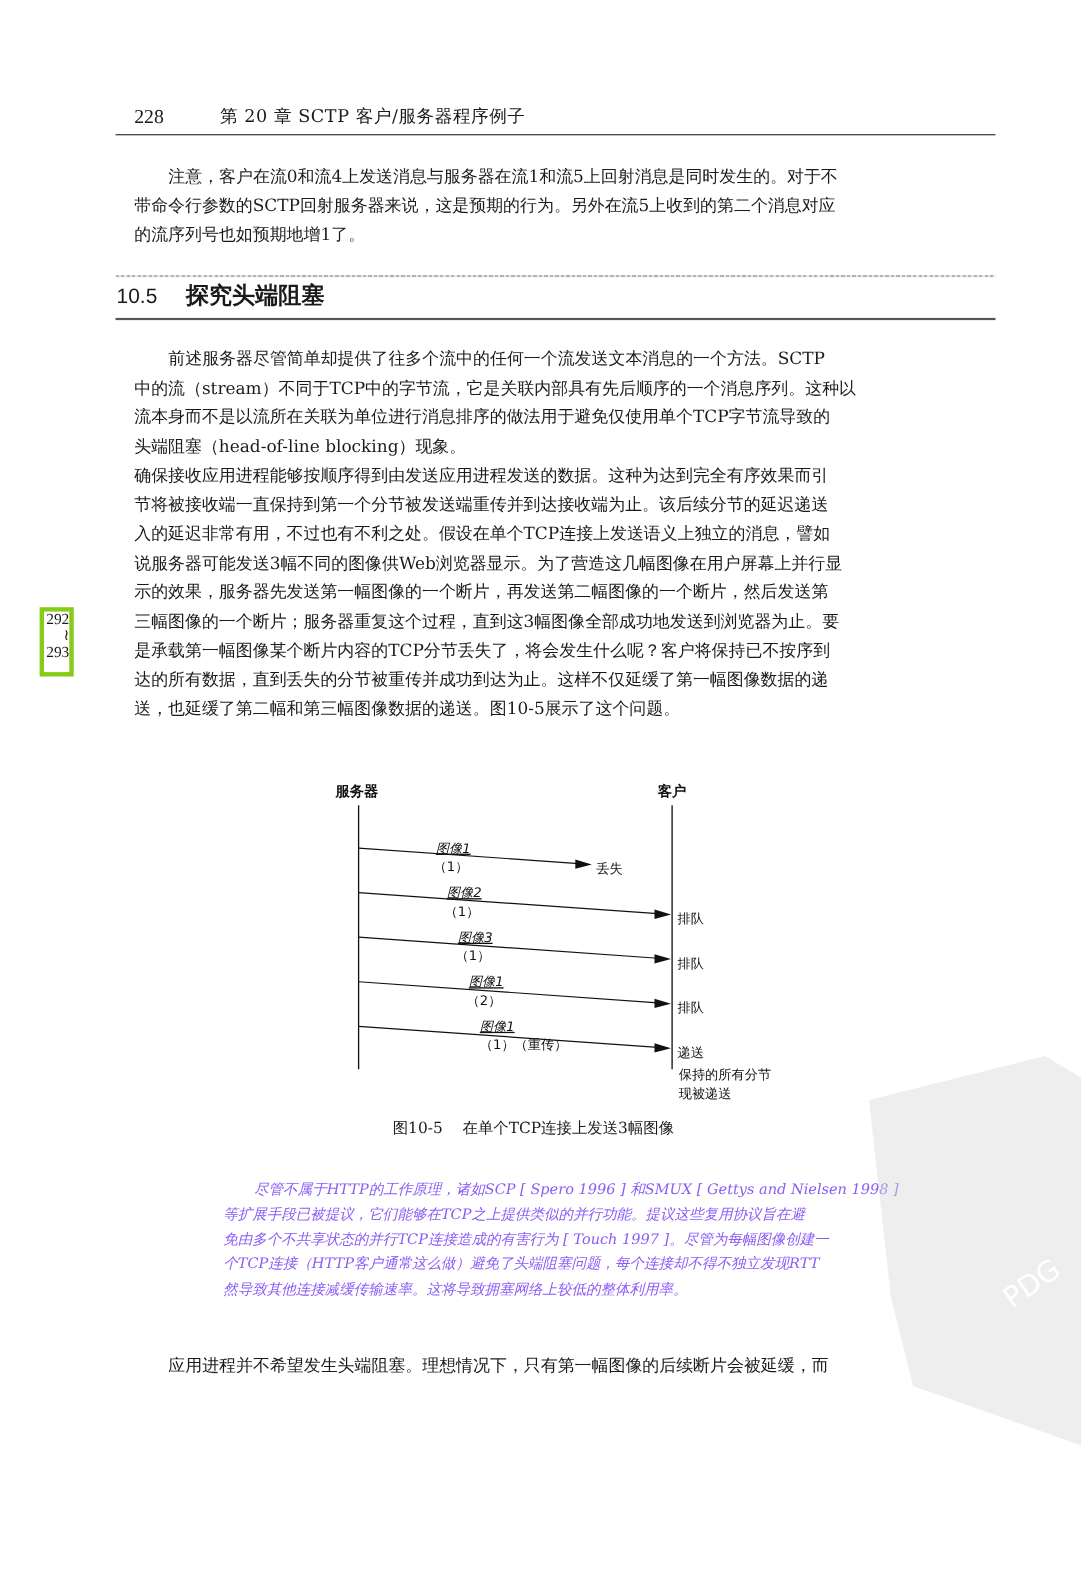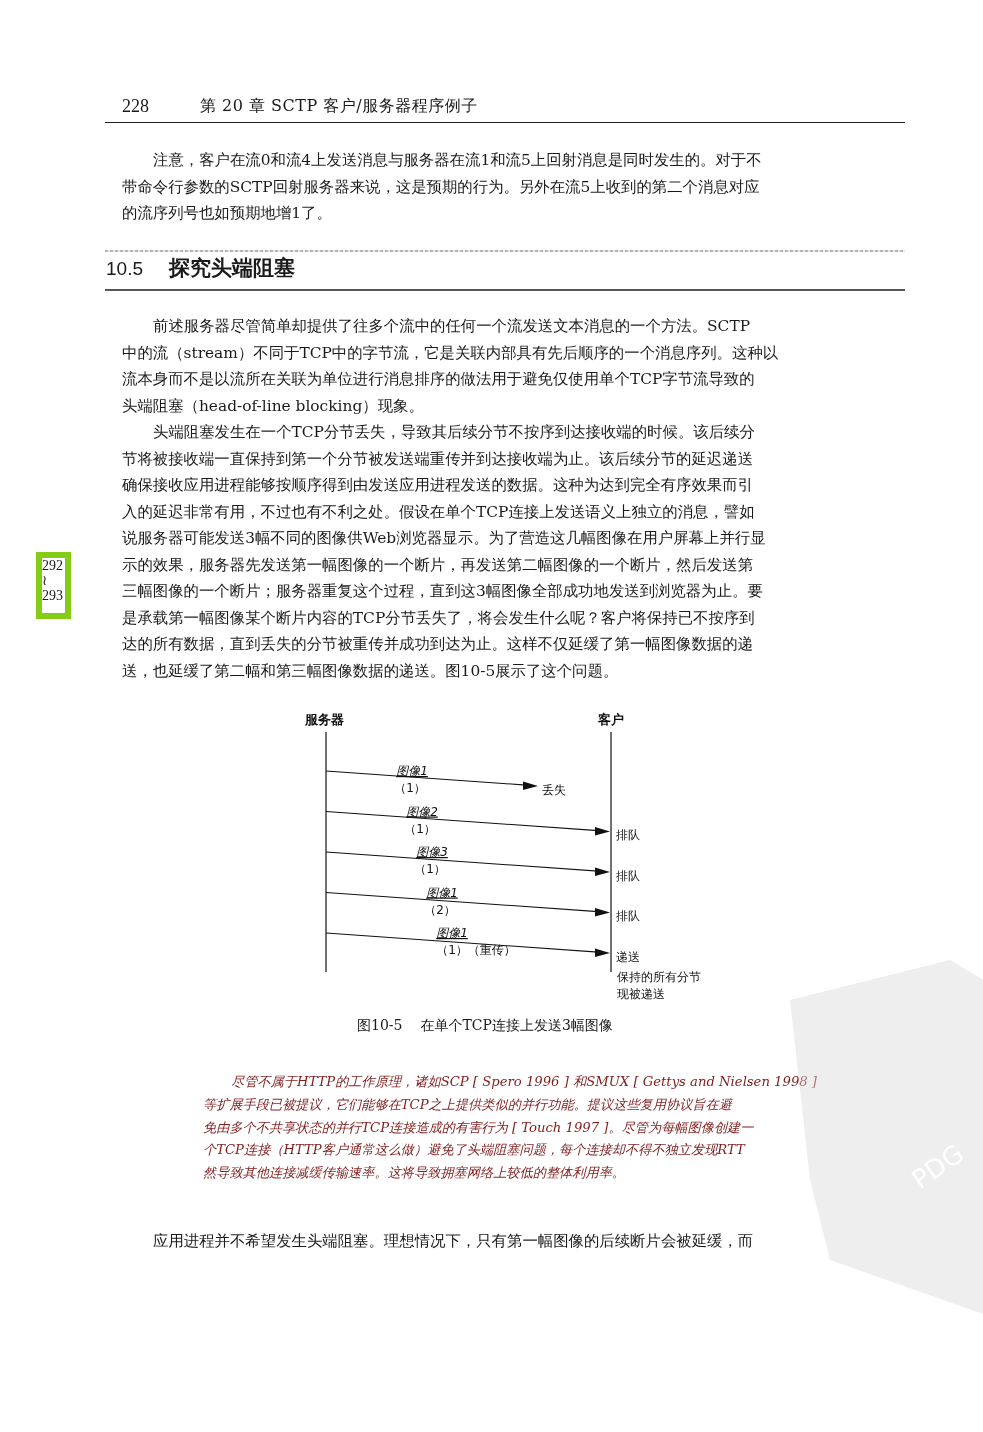--- a/index.html
+++ b/index.html
@@ -13,23 +13,23 @@
   .header .chap { position: absolute; left: 92px; top: 0; font-size: 16px; letter-spacing: 0.5px; }
   .header-rule { left: 105px; top: 122px; width: 800px; height: 1px; background: #222; }
   .para { position: absolute; left: 106px; width: 800px; font-size: 15.4px; line-height: 26.5px; text-align: justify; margin-left: 16px; }
   .para .ln { display: block; white-space: nowrap; height: 26.5px; }
   .indent { padding-left: 31px; }
   .sec-dash { left: 105px; top: 250px; width: 800px; height: 2px;
     background: repeating-linear-gradient(90deg, #b4b4b4 0 3px, #e6e6e6 3px 5px); }
   .sec-title { left: 106px; top: 254px; font-family: "DejaVu Sans", "Liberation Sans", sans-serif; font-size: 21px; font-weight: bold; }
   .sec-title .num { font-weight: normal; font-family: "Liberation Sans", sans-serif; font-size: 19px; margin-right: 26px; }
   .sec-rule { left: 105px; top: 289px; width: 800px; height: 2px; background: #555; }
-  .margin-box { left: 36px; top: 552px; width: 23px; height: 55px; border: 6px solid #84cc16; font-family: "Liberation Serif", serif; font-size: 14px; line-height: 15px; text-align: left; }
+  .margin-box { left: 36px; top: 552px; width: 23px; height: 55px; border: 4px solid #84cc16; font-family: "Liberation Serif", serif; font-size: 14px; line-height: 15px; text-align: right; }
   .margin-box span { display: block; }
-  .note { position: absolute; left: 203px; width: 718px; font-size: 13.2px; line-height: 22.8px; font-style: italic; text-align: justify; color: #7f1d1d; }
+  .note { position: absolute; left: 203px; width: 718px; font-size: 13.2px; line-height: 22.8px; font-style: italic; text-align: justify; color: #8b5cf6; }
   .note .ln { display: block; white-space: nowrap; height: 22.8px; }
   .diagram { left: 0; top: 0; width: 983px; height: 1432px; pointer-events: none; }
   .diagram text { font-family: "DejaVu Sans", sans-serif; fill: #111; }
   .caption { left: 357px; top: 1017px; font-size: 14px; }
   .caption .fig { margin-right: 18px; }
   .watermark { left: 770px; top: 960px; width: 230px; height: 360px; }
 </style>
 </head>
 <body>
 
@@ -52,23 +52,22 @@
 <div class="abs sec-rule"></div>
 
 <div class="para" style="top:313px;">
   <span class="ln indent">前述服务器尽管简单却提供了往多个流中的任何一个流发送文本消息的一个方法。SCTP</span>
   <span class="ln">中的流（stream）不同于TCP中的字节流，它是关联内部具有先后顺序的一个消息序列。这种以</span>
   <span class="ln">流本身而不是以流所在关联为单位进行消息排序的做法用于避免仅使用单个TCP字节流导致的</span>
   <span class="ln">头端阻塞（head-of-line blocking）现象。</span>
 </div>
 
 <div class="para" style="top:419px;">
-  <span class="ln indent">头端阻塞发生在一个TCP分节丢失，导致其后续分节不按序到达接收端的时候。该后续分</span>
+  <span class="ln">确保接收应用进程能够按顺序得到由发送应用进程发送的数据。这种为达到完全有序效果而引</span>
   <span class="ln">节将被接收端一直保持到第一个分节被发送端重传并到达接收端为止。该后续分节的延迟递送</span>
-  <span class="ln">确保接收应用进程能够按顺序得到由发送应用进程发送的数据。这种为达到完全有序效果而引</span>
   <span class="ln">入的延迟非常有用，不过也有不利之处。假设在单个TCP连接上发送语义上独立的消息，譬如</span>
   <span class="ln">说服务器可能发送3幅不同的图像供Web浏览器显示。为了营造这几幅图像在用户屏幕上并行显</span>
   <span class="ln">示的效果，服务器先发送第一幅图像的一个断片，再发送第二幅图像的一个断片，然后发送第</span>
   <span class="ln">三幅图像的一个断片；服务器重复这个过程，直到这3幅图像全部成功地发送到浏览器为止。要</span>
   <span class="ln">是承载第一幅图像某个断片内容的TCP分节丢失了，将会发生什么呢？客户将保持已不按序到</span>
   <span class="ln">达的所有数据，直到丢失的分节被重传并成功到达为止。这样不仅延缓了第一幅图像数据的递</span>
   <span class="ln">送，也延缓了第二幅和第三幅图像数据的递送。图10-5展示了这个问题。</span>
 </div>
 
 <div class="abs margin-box">

